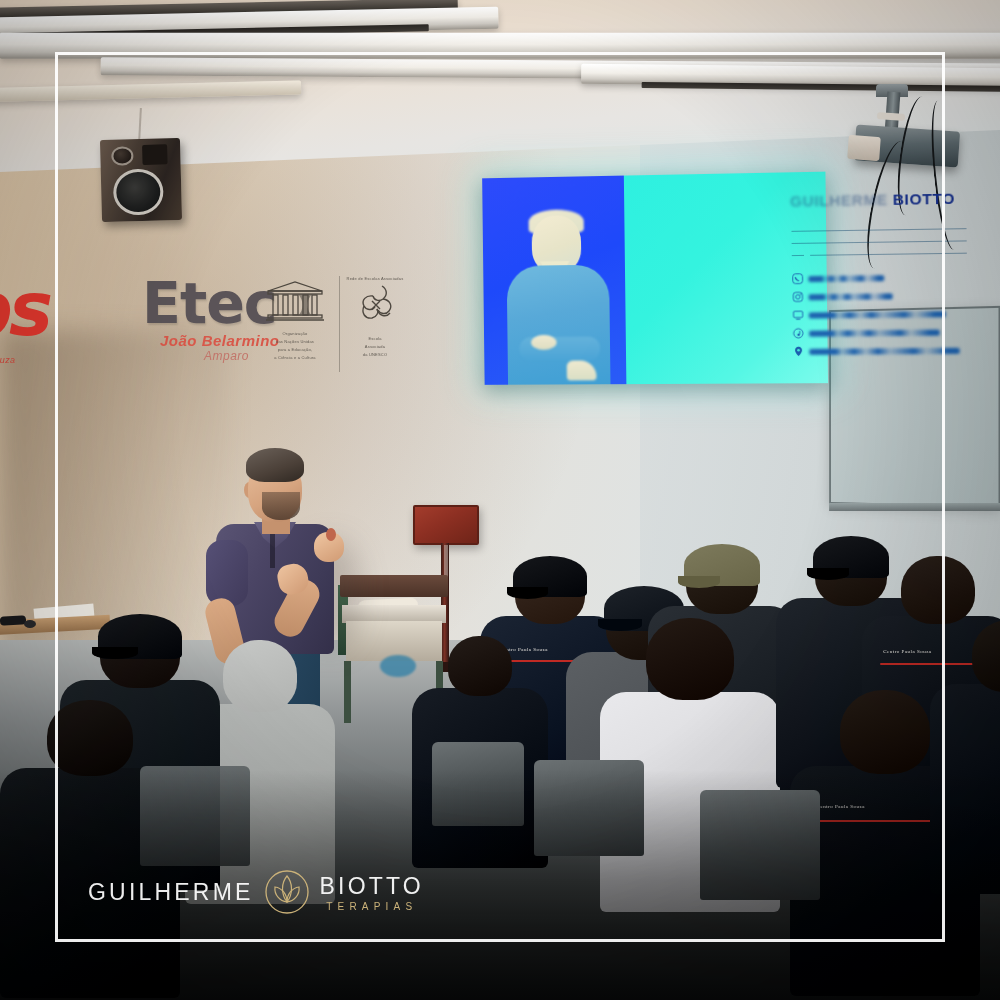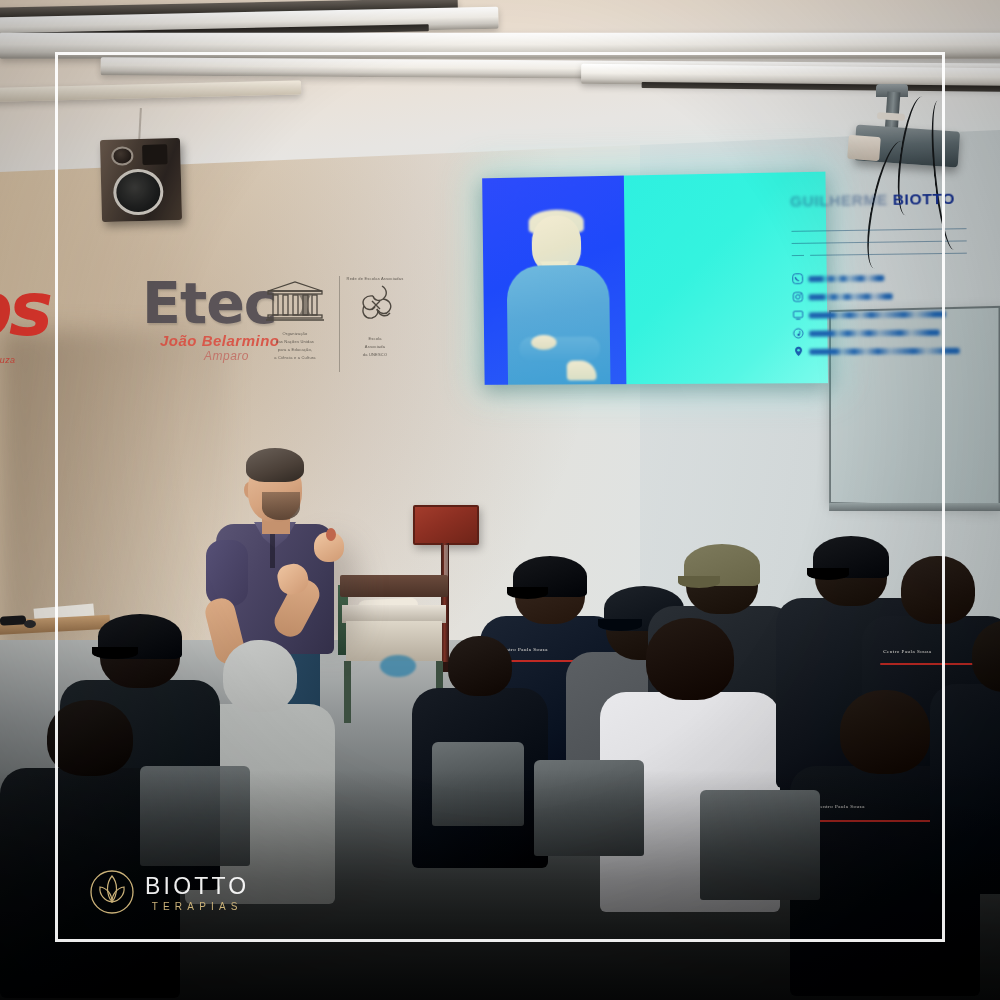--- a/index.html
+++ b/index.html
@@ -480,20 +480,21 @@
   <div class="chair" style="left:534px;top:760px;width:110px;height:96px;"></div>
   <div class="chair" style="left:700px;top:790px;width:120px;height:110px;"></div>
   <div class="chair" style="left:140px;top:766px;width:110px;height:100px;opacity:.9;"></div>
 
   <div class="bottom-dark"></div>
   <div class="vignette"></div>
 
   <div class="frame"></div>
 
   <div class="watermark">
+    <div class="wm-word">GUILHERME</div>
     <svg class="wm-mark" viewBox="0 0 48 48">
       <circle cx="24" cy="24" r="21" fill="none" stroke="#cbb279" stroke-width="1.3"></circle>
       <path d="M24 8 C30 15 30 26 24 34 C18 26 18 15 24 8 Z" fill="none" stroke="#cbb279" stroke-width="1.2"></path>
       <path d="M24 34 C17 33 11 27 12 19 C19 20 24 26 24 34 Z" fill="none" stroke="#cbb279" stroke-width="1.2"></path>
       <path d="M24 34 C31 33 37 27 36 19 C29 20 24 26 24 34 Z" fill="none" stroke="#cbb279" stroke-width="1.2"></path>
     </svg>
     <div class="wm-right">
       <div class="wm-word">BIOTTO</div>
       <div class="wm-sub">TERAPIAS</div>
     </div>

